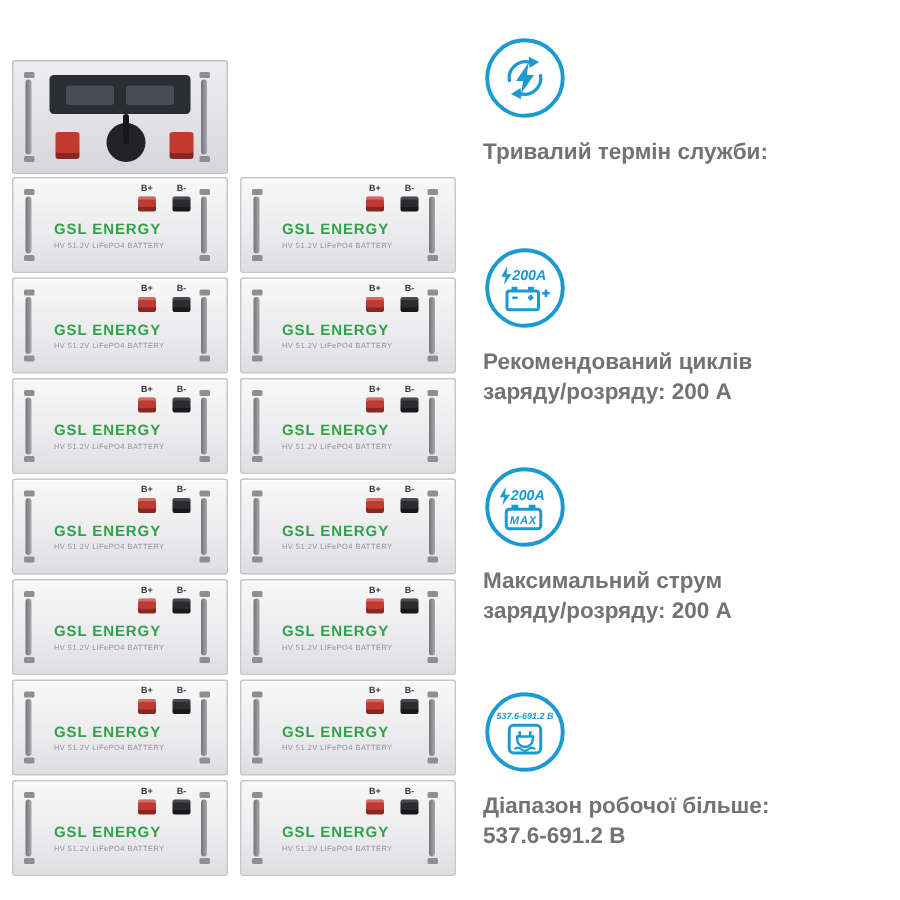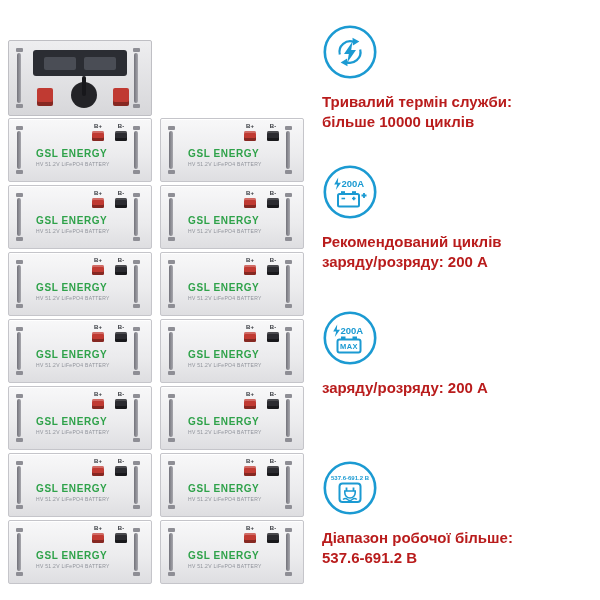--- a/index.html
+++ b/index.html
@@ -63,22 +63,22 @@
   .term .blk{ width:12px; height:10px; border-radius:1.5px; margin-top:1px; }
   .blk.red{ background:#c03a32; box-shadow:inset 0 2px 0 rgba(255,255,255,.25), inset 0 -3px 0 rgba(0,0,0,.3); }
   .blk.dark{ background:#2b2b30; box-shadow:inset 0 2px 0 rgba(255,255,255,.15), inset 0 -3px 0 rgba(0,0,0,.4); }
 
   .brand{ position:absolute; left:27px; top:29px; font-size:10px; font-weight:bold; letter-spacing:.6px; color:#2fa24a; white-space:nowrap; }
   .model{ position:absolute; left:27px; top:42px; font-size:5px; color:#8f929a; letter-spacing:.3px; white-space:nowrap; }
 
   
   .feature{ position:absolute; left:322px; width:268px; }
   .f1{ top:24px; } .f2{ top:164px; } .f3{ top:310px; } .f4{ top:460px; }
-  .ficon{ display:block; width:56px; height:56px; }
-  .ftext{ margin-top:12px; font-size:15px; font-weight:bold; color:#b91c1c; line-height:20px; }
+  .ficon{ display:block; width:56px; height:56px;font-style:italic; }
+  .ftext{ margin-top:12px; font-size:15px; font-weight:bold; color:#737373; line-height:20px; }
   svg text{ font-family:"Liberation Sans", sans-serif; }
 </style>
 </head>
 <body>
 
 <div class="page">
 
   <div>
 
     <div class="control-unit">
@@ -345,21 +345,20 @@
           <circle cx="28" cy="28" r="25.2" fill="none" stroke="#1b9ad2" stroke-width="2.6"></circle>
           <path d="M17.8 30.5A10.8 10.8 0 0 1 32.2 17.9" fill="none" stroke="#1b9ad2" stroke-width="2.2"></path>
           <polygon points="30.5,13.8 37.4,17.4 30.9,21.4" fill="#1b9ad2"></polygon>
           <path d="M38.2 25.5A10.8 10.8 0 0 1 23.8 38.1" fill="none" stroke="#1b9ad2" stroke-width="2.2"></path>
           <polygon points="25.5,42.2 18.6,38.6 25.1,34.6" fill="#1b9ad2"></polygon>
           <polygon points="30.5,17.5 22,30 26.8,30 25.3,38.5 34,26 29.2,26" fill="#1b9ad2"></polygon>
         </svg>
       </span>
       <div class="ftext">
         <div>Тривалий термін служби:</div>
-        <div>більше 10000 циклів</div>
       </div>
     </div>
 
     <div class="feature f2">
       <span class="ficon">
         <svg viewBox="0 0 56 56" width="56" height="56">
           <circle cx="28" cy="28" r="25.2" fill="none" stroke="#1b9ad2" stroke-width="2.6"></circle>
           <polygon points="16.2,13.5 12.2,20.5 15.2,20.5 13.8,26 19,18.8 15.8,18.8" fill="#1b9ad2"></polygon>
           <text x="19.5" y="22.5" font-size="9.5" font-weight="bold" fill="#1b9ad2">200A</text>
           <rect x="16" y="30" width="21" height="12.5" rx="1.5" fill="none" stroke="#1b9ad2" stroke-width="2"></rect>
@@ -382,20 +381,21 @@
           <circle cx="28" cy="28" r="25.2" fill="none" stroke="#1b9ad2" stroke-width="2.6"></circle>
           <polygon points="15.2,14.5 11.2,21.5 14.2,21.5 12.8,27 18,19.8 14.8,19.8" fill="#1b9ad2"></polygon>
           <text x="18.5" y="23.5" font-size="9.5" font-weight="bold" fill="#1b9ad2">200A</text>
           <rect x="19" y="26.5" width="4.5" height="3" fill="#1b9ad2"></rect>
           <rect x="30.5" y="26.5" width="4.5" height="3" fill="#1b9ad2"></rect>
           <rect x="15.5" y="29.5" width="23" height="13" rx="2" fill="none" stroke="#1b9ad2" stroke-width="2"></rect>
           <text x="27" y="39" font-size="7.5" font-weight="bold" fill="#1b9ad2" text-anchor="middle" letter-spacing="0.5">MAX</text>
         </svg>
       </span>
       <div class="ftext">
+        <div>Максимальний струм</div>
         <div>заряду/розряду: 200 А</div>
       </div>
     </div>
 
     <div class="feature f4">
       <span class="ficon">
         <svg viewBox="0 0 56 56" width="56" height="56">
           <circle cx="28" cy="28" r="25.2" fill="none" stroke="#1b9ad2" stroke-width="2.6"></circle>
           <text x="28" y="19.5" font-size="6" font-weight="bold" fill="#1b9ad2" text-anchor="middle">537.6-691.2 В</text>
           <rect x="17.5" y="23.5" width="21" height="18.5" rx="3" fill="none" stroke="#1b9ad2" stroke-width="2"></rect>

